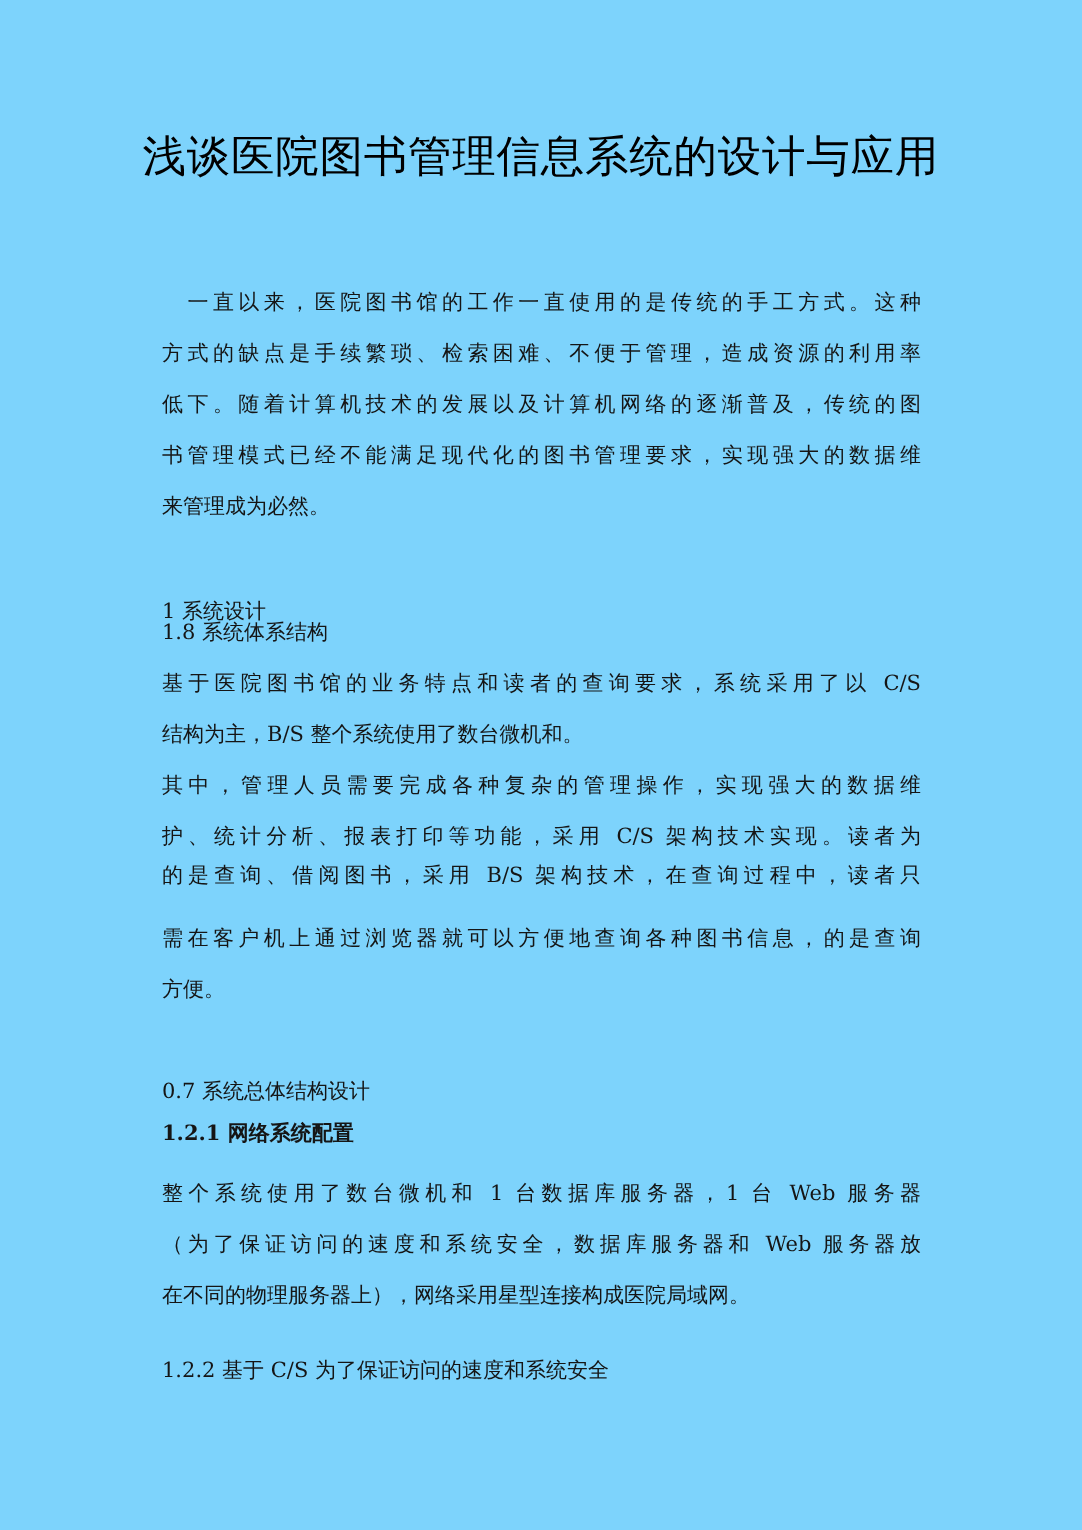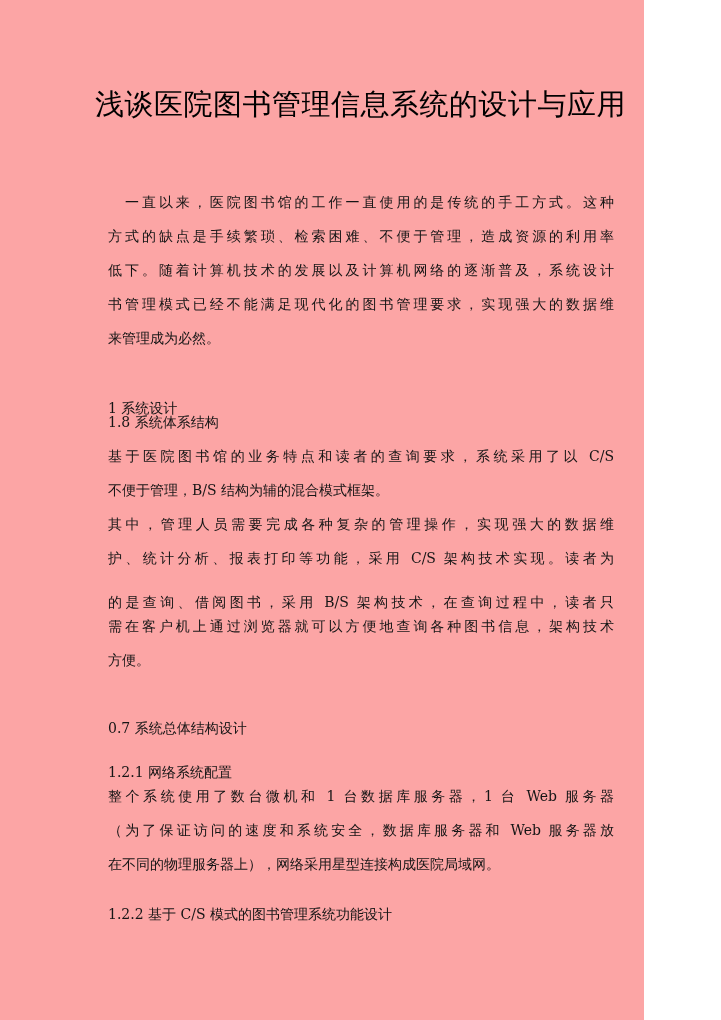--- a/index.html
+++ b/index.html
@@ -1,45 +1,45 @@
 <!DOCTYPE html>
 <html><head>
 <meta charset="utf-8">
 <style>
   html, body { margin: 0; padding: 0; background: #ffffff; }
   body { width: 721px; height: 1020px; position: relative; overflow: hidden;
          font-family: "DejaVu Serif", "Liberation Serif", serif; color: #111; }
-  .page { position: absolute; left: 0; top: 0; width: 644px; height: 1020px; background: #fca5a5; }
+  .page { position: absolute; left: 0; top: 0; width: 721px; height: 1020px; background: #7dd3fc; }
   .title { position: absolute; left: 0; top: 84px; width: 721px; text-align: center;
            font-size: 29px; line-height: 40px; letter-spacing: 0.5px; color: #000; }
   .line { position: absolute; left: 108px; width: 506px; font-size: 14px; line-height: 24px;
           white-space: nowrap; color: #151515; text-align: justify; text-align-last: justify; margin-top: 16px; }
   .line.last { text-align-last: left; }
   .line.head { text-align-last: left; }
 </style>
 </head>
 <body>
 
 <div class="page">
   <div class="title">浅谈医院图书管理信息系统的设计与应用</div>
   <div id="body-lines">
       <div class="line" style="top: 174px;">　一直以来，医院图书馆的工作一直使用的是传统的手工方式。这种</div>
       <div class="line" style="top: 208px;">方式的缺点是手续繁琐、检索困难、不便于管理，造成资源的利用率</div>
-      <div class="line" style="top: 242px;">低下。随着计算机技术的发展以及计算机网络的逐渐普及，系统设计</div>
+      <div class="line" style="top: 242px;">低下。随着计算机技术的发展以及计算机网络的逐渐普及，传统的图</div>
       <div class="line" style="top: 276px;">书管理模式已经不能满足现代化的图书管理要求，实现强大的数据维</div>
       <div class="line last" style="top: 310px;">来管理成为必然。</div>
       <div class="line head" style="top: 380px;"> 1 系统设计</div>
       <div class="line head" style="top: 394px;"> 1.8 系统体系结构</div>
       <div class="line" style="top: 428px;"> 基于医院图书馆的业务特点和读者的查询要求，系统采用了以 C/S</div>
-      <div class="line last" style="top: 462px;">不便于管理，B/S 结构为辅的混合模式框架。</div>
+      <div class="line last" style="top: 462px;">结构为主，B/S 整个系统使用了数台微机和。</div>
       <div class="line" style="top: 496px;"> 其中，管理人员需要完成各种复杂的管理操作，实现强大的数据维</div>
       <div class="line" style="top: 530px;">护、统计分析、报表打印等功能，采用 C/S 架构技术实现。读者为</div>
-      <div class="line" style="top: 574px;">的是查询、借阅图书，采用 B/S 架构技术，在查询过程中，读者只</div>
-      <div class="line" style="top: 598px;">需在客户机上通过浏览器就可以方便地查询各种图书信息，架构技术</div>
+      <div class="line" style="top: 556px;">的是查询、借阅图书，采用 B/S 架构技术，在查询过程中，读者只</div>
+      <div class="line" style="top: 598px;">需在客户机上通过浏览器就可以方便地查询各种图书信息，的是查询</div>
       <div class="line last" style="top: 632px;">方便。</div>
       <div class="line head" style="top: 700px;"> 0.7 系统总体结构设计</div>
-      <div class="line head" style="top: 744px;"> 1.2.1 网络系统配置</div>
+      <div class="line head" style="top: 728px; font-weight: bold;"> 1.2.1 网络系统配置</div>
       <div class="line" style="top: 768px;"> 整个系统使用了数台微机和 1 台数据库服务器，1 台 Web 服务器</div>
       <div class="line" style="top: 802px;">（为了保证访问的速度和系统安全，数据库服务器和 Web 服务器放</div>
       <div class="line last" style="top: 836px;">在不同的物理服务器上），网络采用星型连接构成医院局域网。</div>
-      <div class="line head" style="top: 886px;"> 1.2.2 基于 C/S 模式的图书管理系统功能设计</div>
+      <div class="line head" style="top: 886px;"> 1.2.2 基于 C/S 为了保证访问的速度和系统安全</div>
     </div>
 </div>
 
 </body></html>

